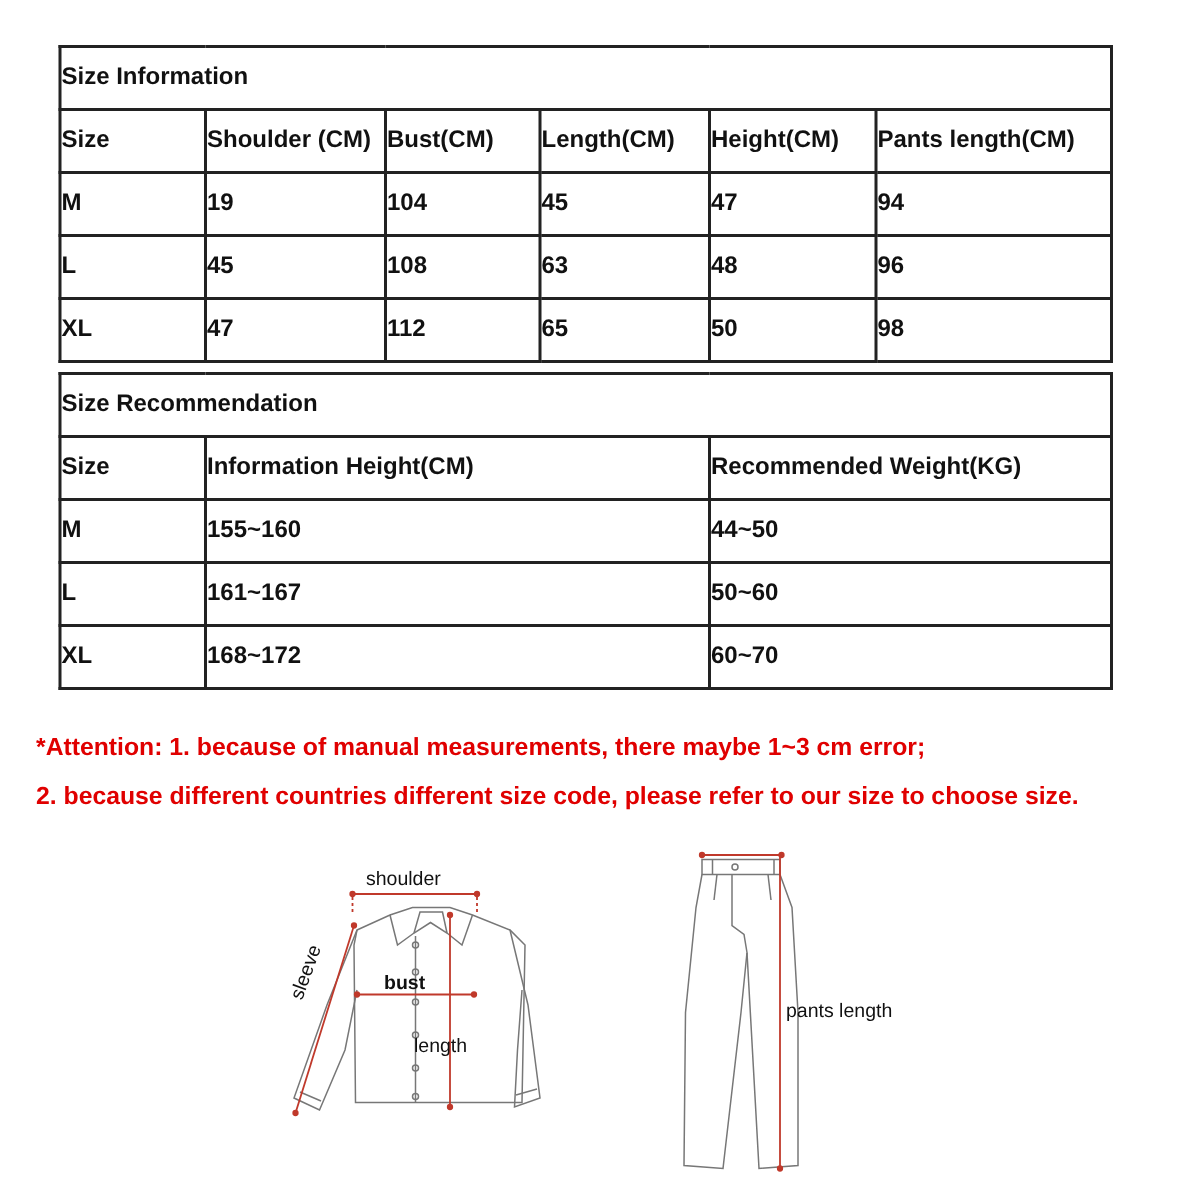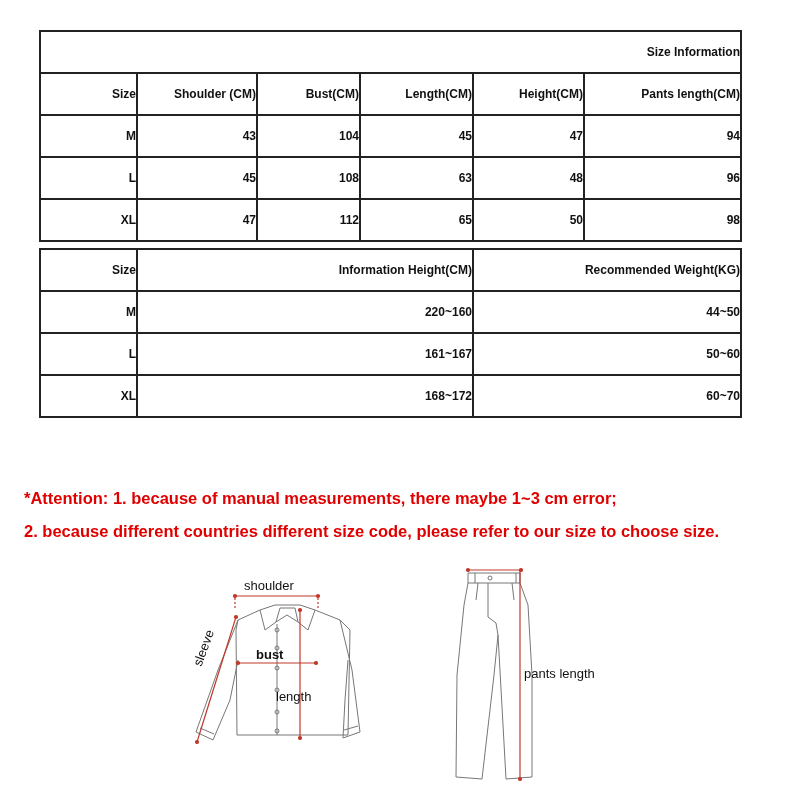--- a/index.html
+++ b/index.html
@@ -1,18 +1,18 @@
 <!DOCTYPE html>
 <html><head>
 <meta charset="utf-8">
 <style>
   html, body { margin:0; padding:0; background:#fff; }
   body { width:800px; height:800px; position:relative; overflow:hidden; font-family:"Liberation Sans", sans-serif; }
   table.sz { position:absolute; left:39px; border-collapse:collapse; table-layout:fixed; }
-  table.sz td { border:2px solid #222; text-align:right; vertical-align:middle; font-weight:bold; font-size:12px; color:#111; padding:0; height:40px; }
+  table.sz td { border:2px solid #222; text-align:left; vertical-align:middle; font-weight:bold; font-size:16px; color:#111; padding:0; height:40px; }
   #t1 { top:30px; width:701px; }
   #t2 { top:248px; width:701px; }
   .note { position:absolute; left:24px; color:#e00000; font-weight:bold; font-size:16.5px; white-space:nowrap; }
   .lbl { position:absolute; font-size:13px; color:#111; white-space:nowrap; }
 </style>
 </head>
 <body>
 
 <table class="sz" id="t1">
   <colgroup>
@@ -30,21 +30,21 @@
   <tr>
     <td>Size</td>
     <td style="white-space:nowrap;">Shoulder (CM)</td>
     <td>Bust(CM)</td>
     <td>Length(CM)</td>
     <td>Height(CM)</td>
     <td>Pants length(CM)</td>
   </tr>
   <tr>
     <td>M</td>
-    <td>43</td>
+    <td>19</td>
     <td>104</td>
     <td>45</td>
     <td>47</td>
     <td>94</td>
   </tr>
   <tr>
     <td>L</td>
     <td>45</td>
     <td>108</td>
     <td>63</td>
@@ -62,28 +62,31 @@
 </tbody>
   </table>
 
 <table class="sz" id="t2">
   <colgroup>
     <col style="width:97px">
       <col style="width:336px">
       <col style="width:268px">
   </colgroup>
   <tbody>
+      <tr>
+    <td colspan="3">Size Recommendation</td>
+  </tr>
   <tr>
     <td>Size</td>
     <td>Information Height(CM)</td>
     <td>Recommended Weight(KG)</td>
   </tr>
   <tr>
     <td>M</td>
-    <td>220~160</td>
+    <td>155~160</td>
     <td>44~50</td>
   </tr>
   <tr>
     <td>L</td>
     <td>161~167</td>
     <td>50~60</td>
   </tr>
   <tr>
     <td>XL</td>
     <td>168~172</td>

